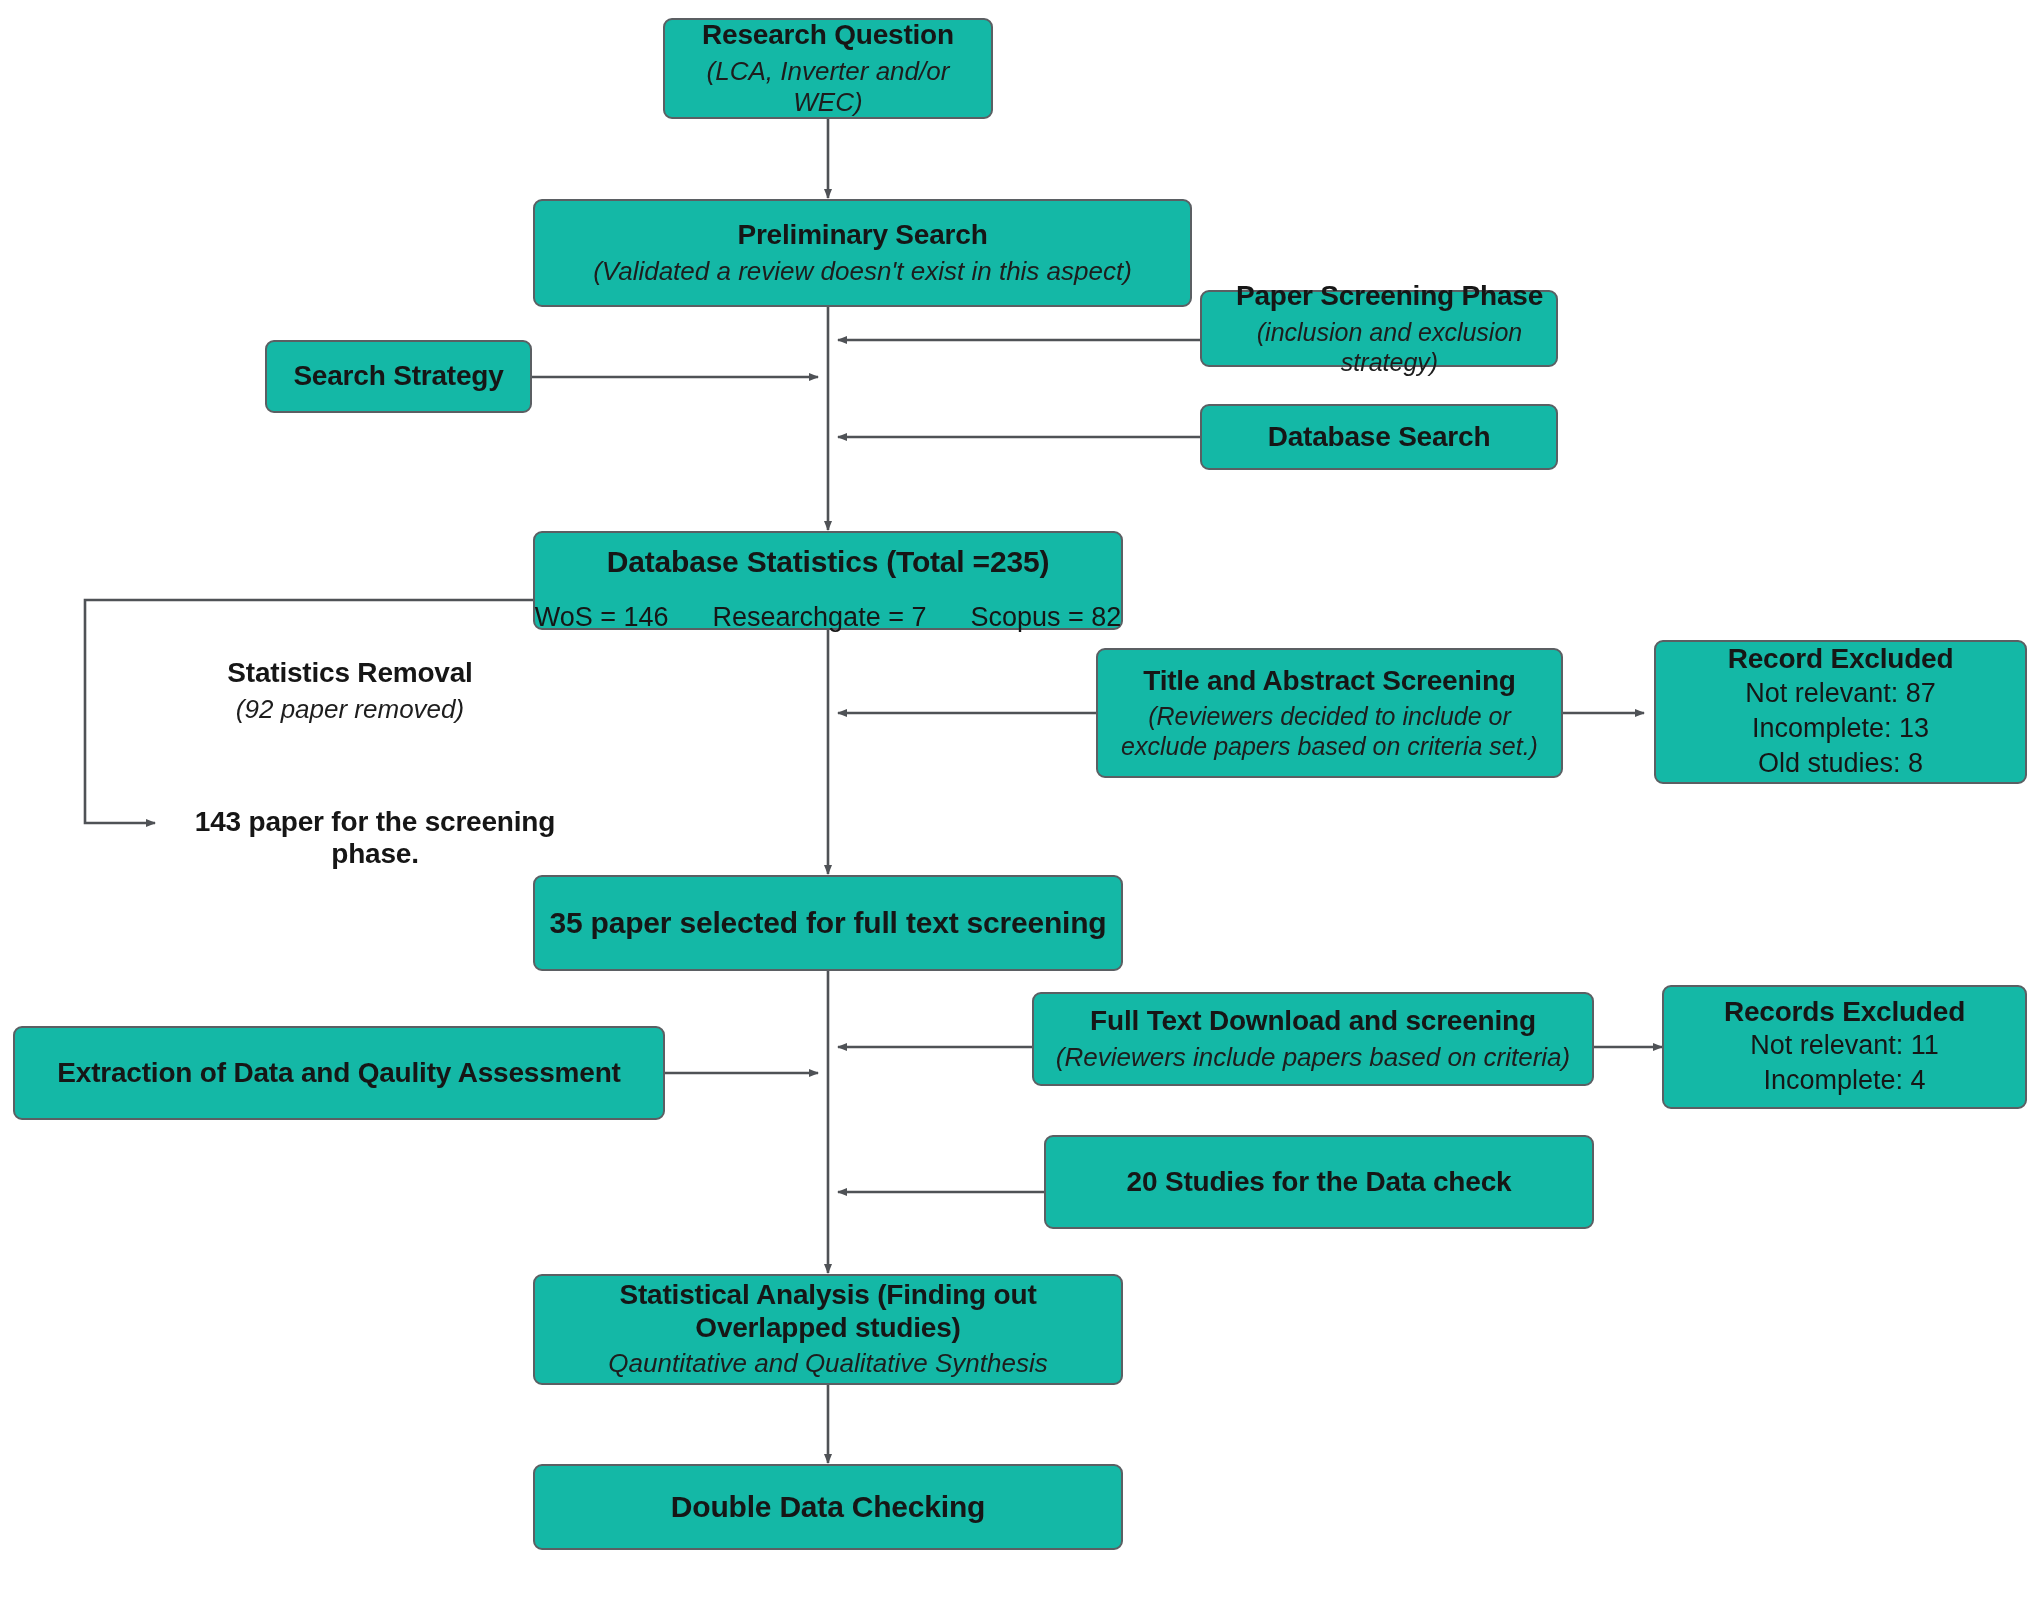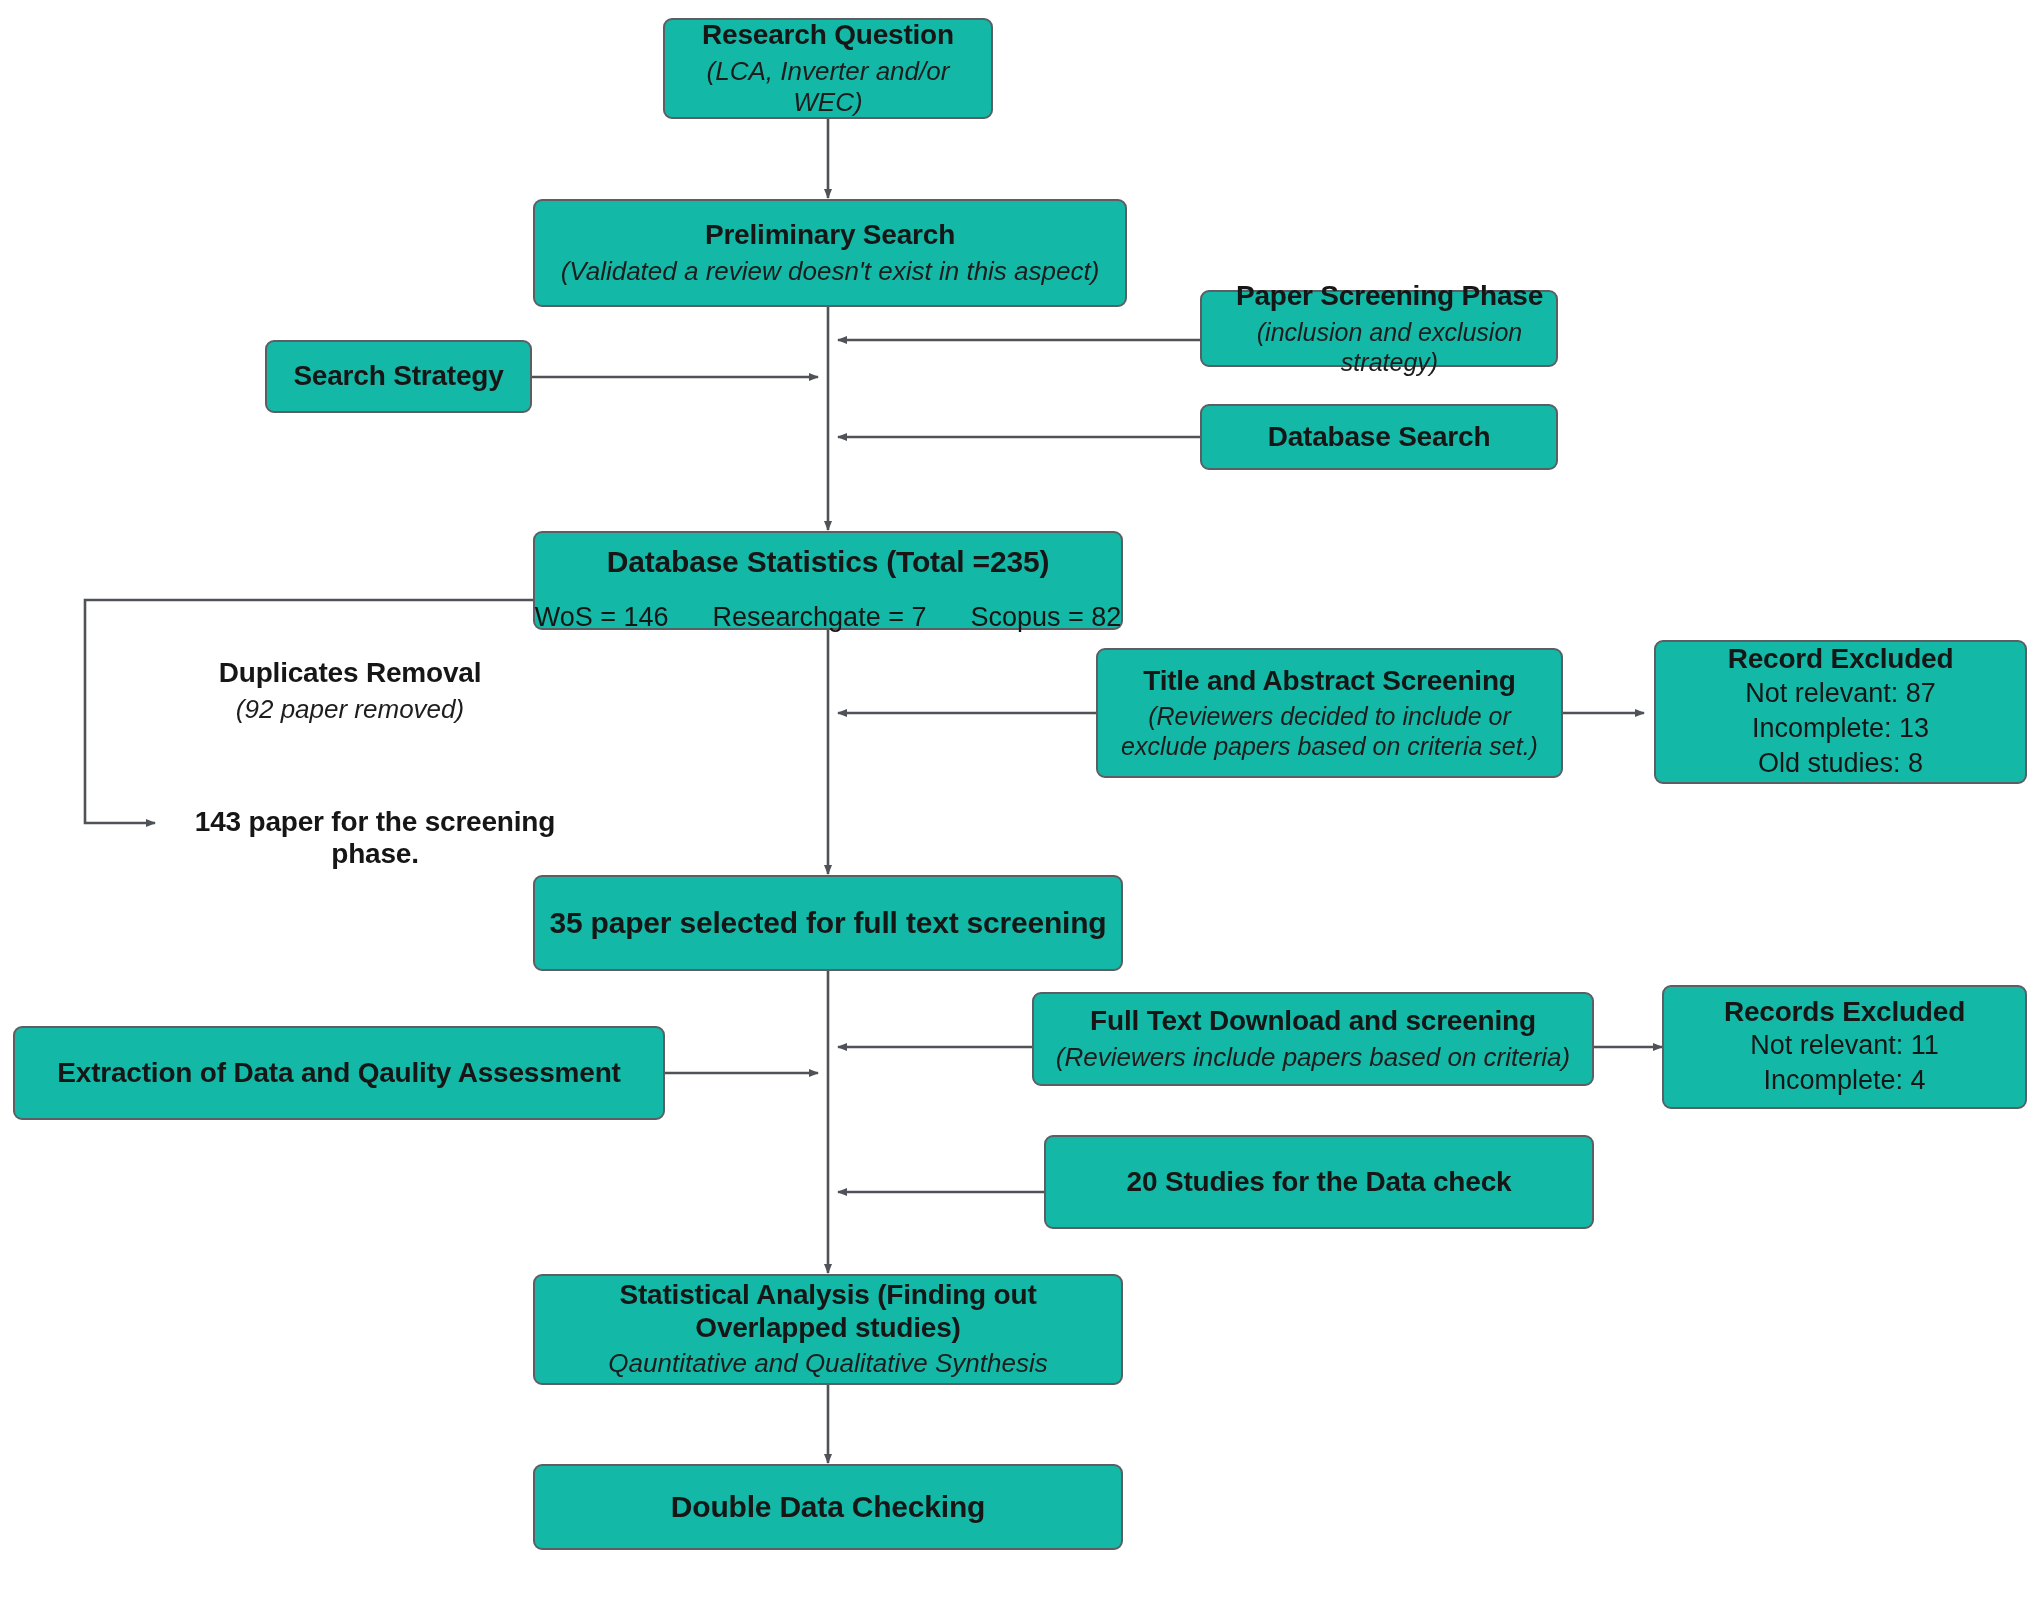--- a/index.html
+++ b/index.html
@@ -108,21 +108,21 @@
 
       <path d="M1044,1192 L838,1192" marker-end="url(#ah)"></path>
     </g>
   </svg>
 
   <div class="node" style="left:663px; top:18px; width:330px; height:101px;">
     <div class="ttl f28">Research Question</div>
     <div class="sub f26 gap4">(LCA, Inverter and/or WEC)</div>
   </div>
 
-  <div class="node" style="left:533px; top:199px; width:594px; height:108px;">
+  <div class="node" style="left:533px; top:199px; width:659px; height:108px;">
     <div class="ttl f28">Preliminary Search</div>
     <div class="sub f26 gap4">(Validated a review doesn't exist in this aspect)</div>
   </div>
 
   <div class="node" style="left:1200px; top:290px; width:358px; height:77px;padding-left:31px;">
     <div class="ttl f28">Paper Screening Phase</div>
     <div class="sub f25 gap4">(inclusion and exclusion strategy)</div>
   </div>
 
   <div class="node" style="left:265px; top:340px; width:267px; height:73px;">
@@ -136,21 +136,21 @@
   <div class="node" style="left:533px; top:531px; width:590px; height:99px; justify-content:flex-start; padding-top:12px;">
     <div class="ttl f30">Database Statistics (Total =235)</div>
     <div class="row-stats">
       <span class="stat">WoS = 146</span>
       <span class="stat">Researchgate = 7</span>
       <span class="stat">Scopus = 82</span>
     </div>
   </div>
 
   <div class="node noborder" style="left:150px; top:648px; width:400px; height:86px;">
-    <div class="ttl f28">Duplicates Removal</div>
+    <div class="ttl f28">Statistics Removal</div>
     <div class="sub f26 gap4">(92 paper removed)</div>
   </div>
 
   <div class="node noborder" style="left:170px; top:797px; width:410px; height:82px;">
     <div class="ttl f28">143 paper for the screening</div>
     <div class="ttl f28">phase.</div>
   </div>
 
   <div class="node" style="left:1096px; top:648px; width:467px; height:130px;">
     <div class="ttl f28">Title and Abstract Screening</div>

